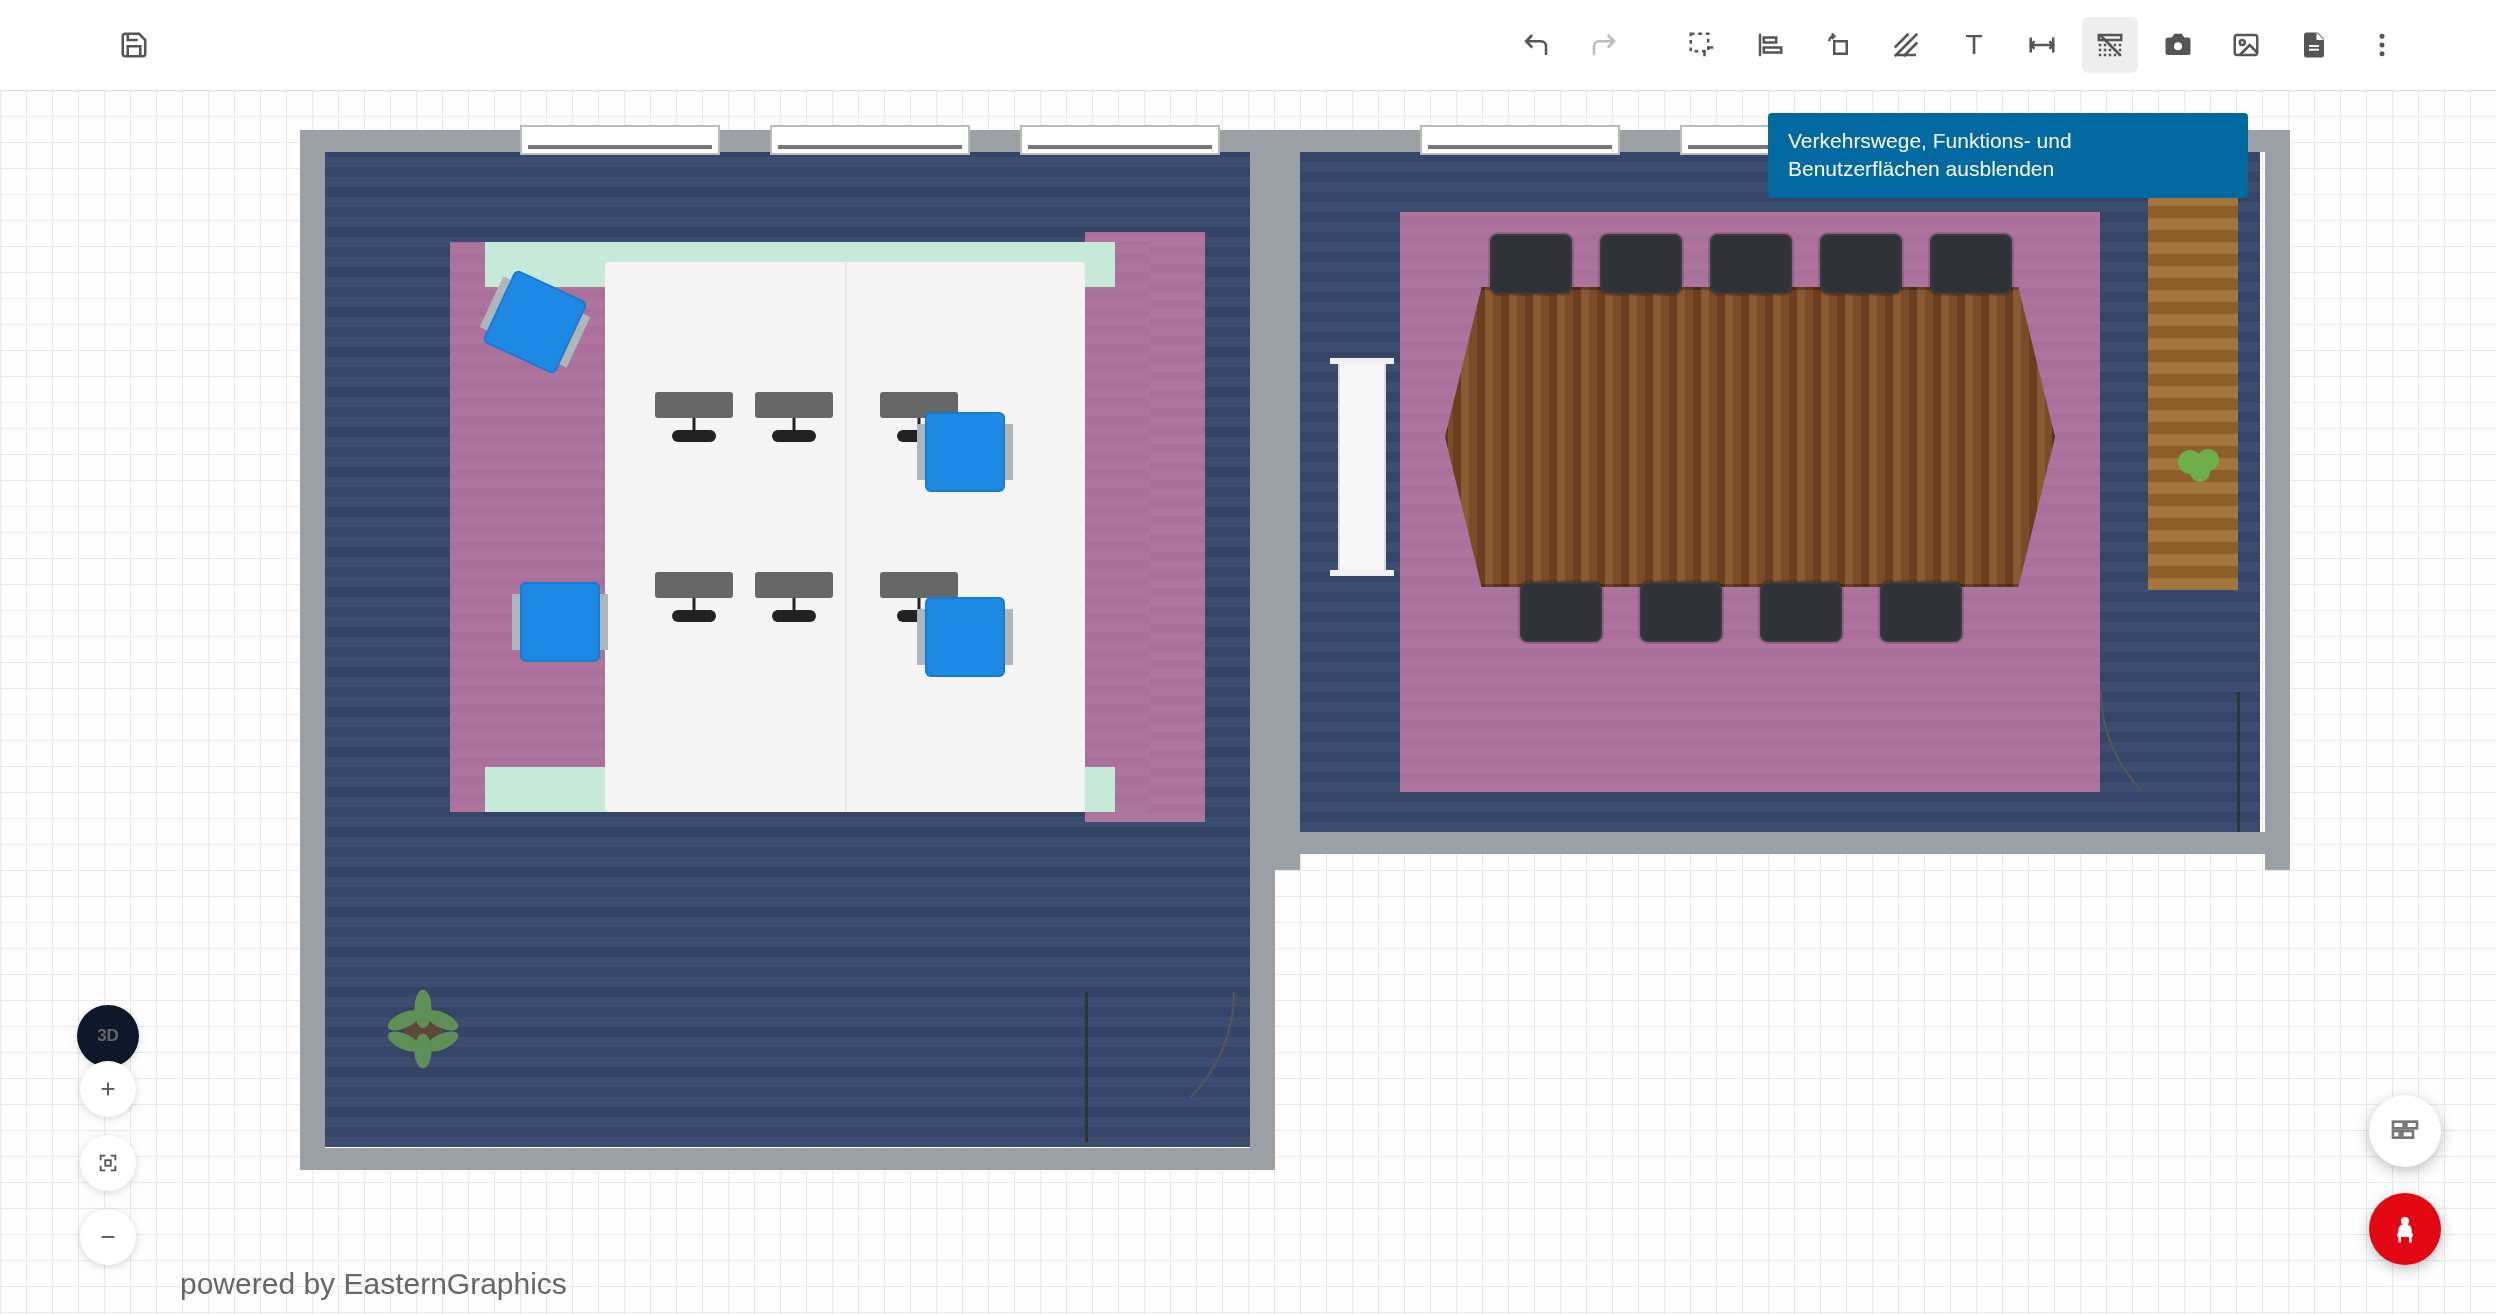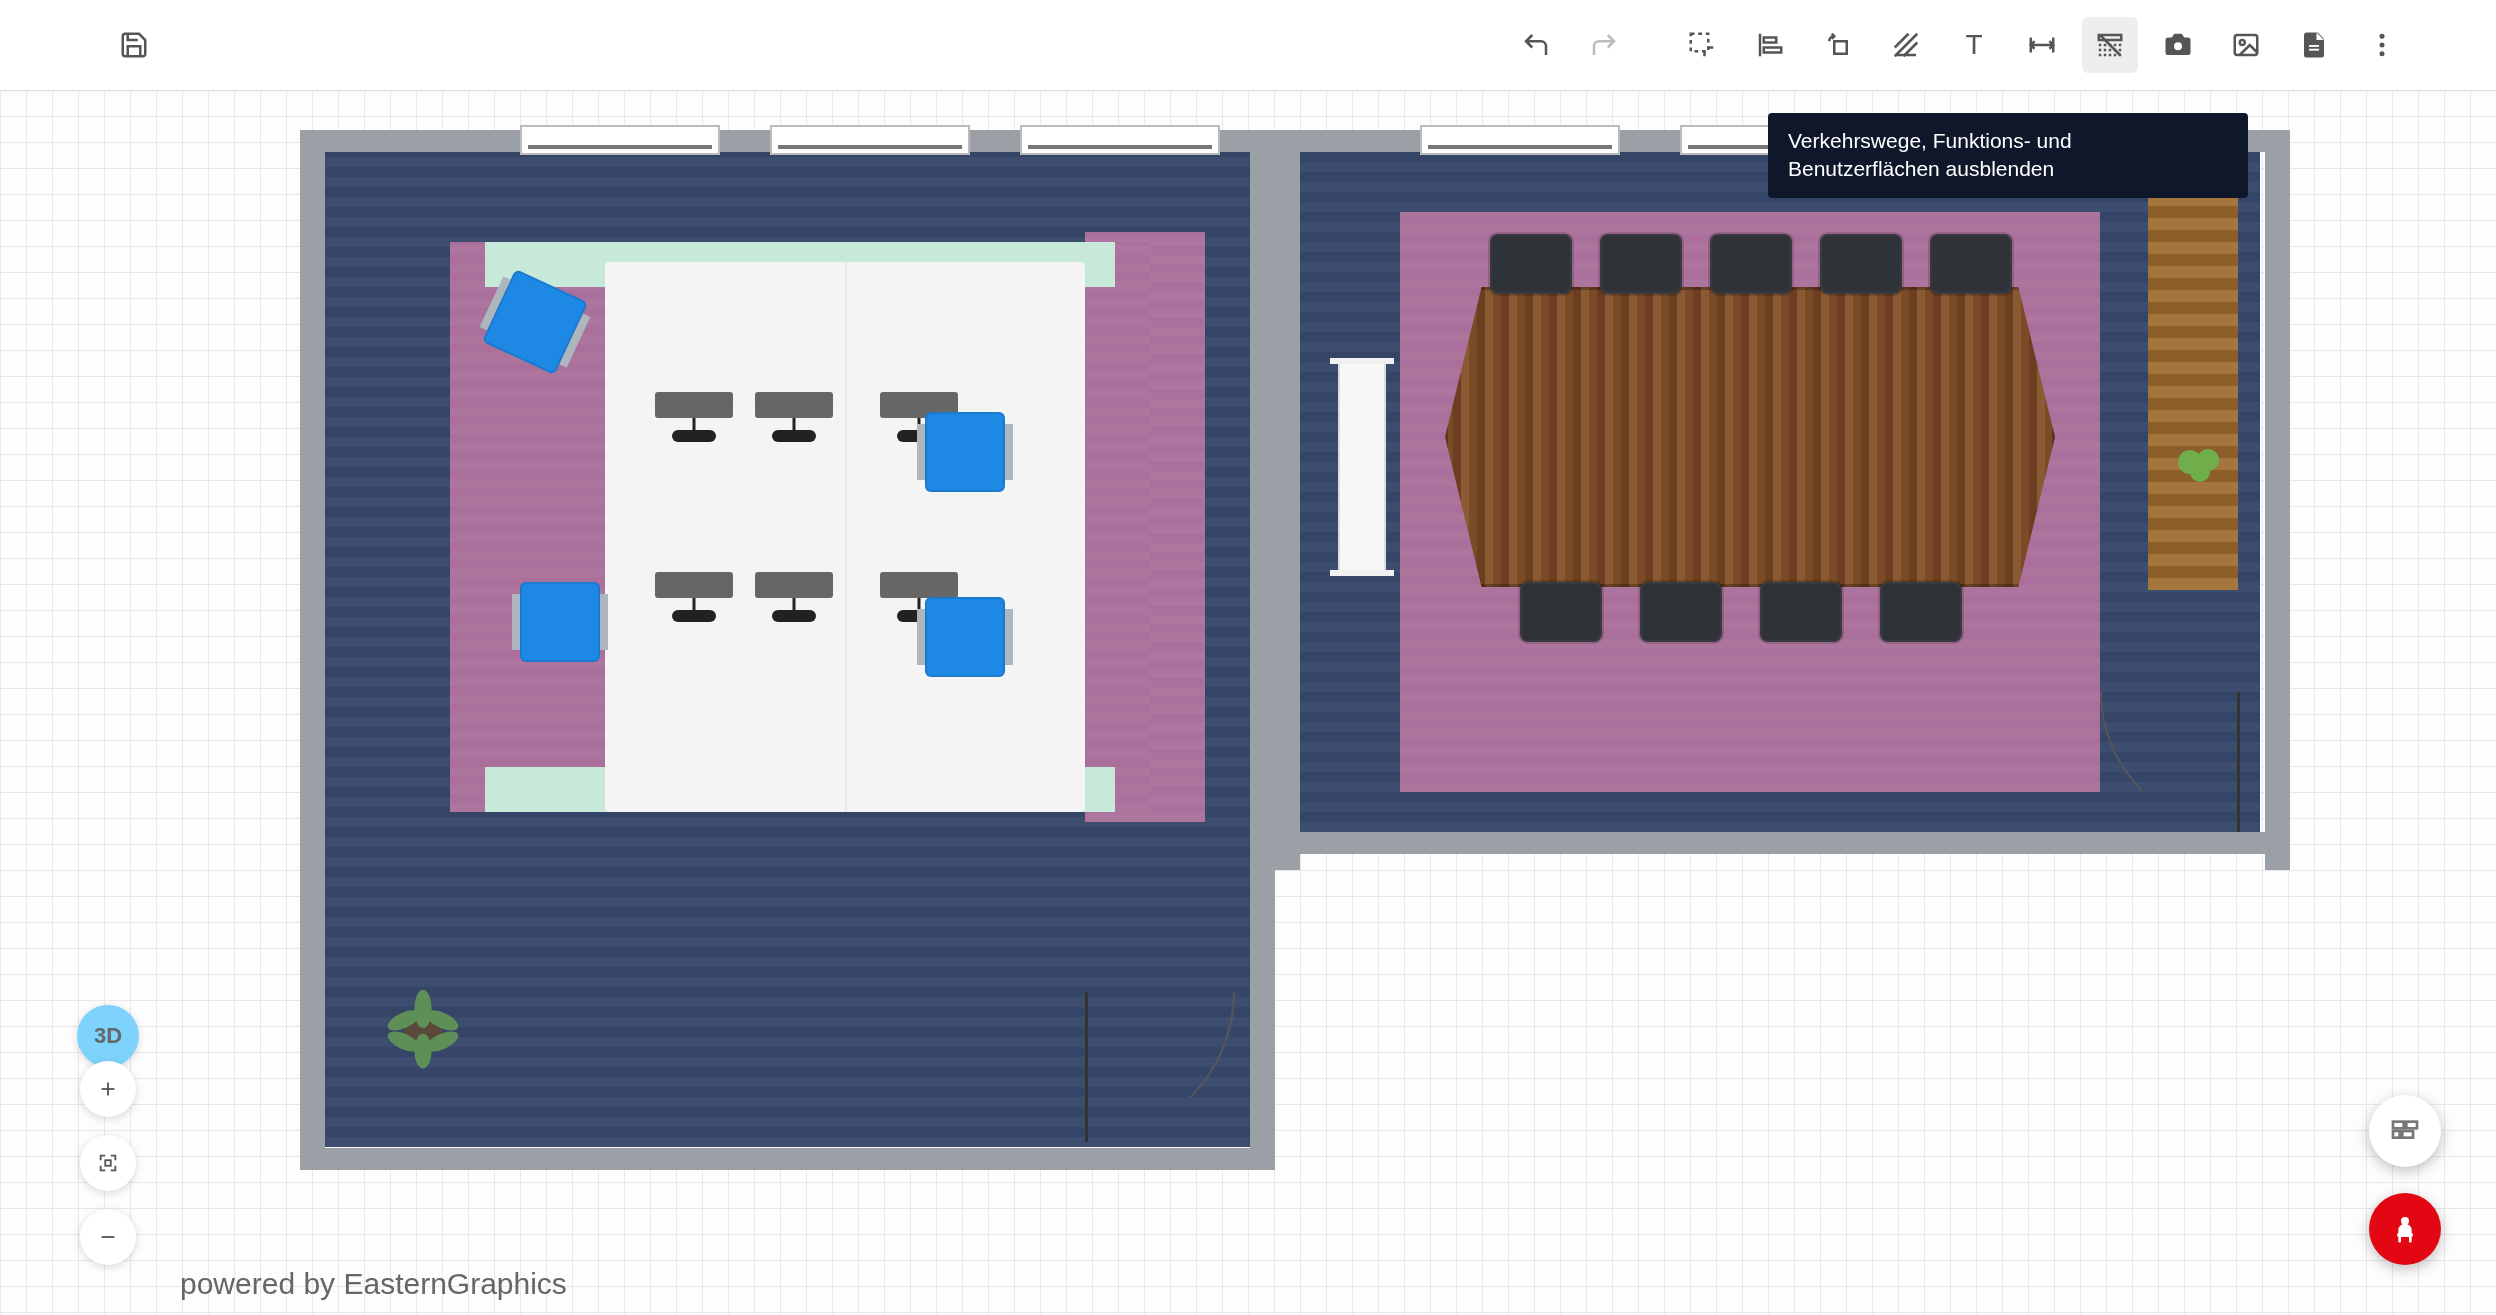--- a/index.html
+++ b/index.html
@@ -18,21 +18,21 @@
     width: 56px; height: 56px; display: flex; align-items: center; justify-content: center;
     cursor: pointer; color: #555; position: relative; margin: 0 6px; border-radius: 6px;
   }
   .tb-btn.active { background: #eee; }
   .tb-btn svg { width: 30px; height: 30px; }
   .tb-btn.dim { color: #bbb; }
 
   
   .tooltip {
     position: absolute; top: 113px; left: 1768px;
-    background: #0f172a; color: #fff; font-size: 21px;
+    background: #0369a1; color: #fff; font-size: 21px;
     padding: 14px 20px; border-radius: 4px; max-width: 480px;
     z-index: 200; line-height: 1.35;
   }
 
   
   .canvas-wrap {
     position: absolute; top: 90px; left: 0; right: 0; bottom: 0;
     background-color: #fdfdfd;
     background-image:
       linear-gradient(#e8e8e8 1px, transparent 1px),
@@ -142,24 +142,24 @@
   .side-controls{
     position:absolute; left:80px; bottom:50px; z-index:150;
     display:flex; flex-direction:column; gap:18px; align-items:center;
   }
   .circle-btn{
     width:56px; height:56px; background:#fff; border-radius:50%;
     box-shadow:0 2px 8px rgba(0,0,0,.15); display:flex;align-items:center;justify-content:center;
     cursor:pointer; color:#555; font-size:22px;
   }
   .view-3d{
-    width:62px;height:62px;background:#7dd3fc;border-radius:50%;
+    width:62px;height:62px;background:#0f172a;border-radius:50%;
     box-shadow:0 2px 8px rgba(0,0,0,.15);
     display:flex;align-items:center;justify-content:center;
-    font-weight:600;color:#666;cursor:pointer;font-size:22px;
+    font-weight:600;color:#666;cursor:pointer;font-size:17px;
     position:absolute;left:77px;top: calc(100% - 310px);z-index:150;
   }
 
   
   .fab-stack{position:absolute;right:55px;bottom:50px;z-index:150;display:flex;flex-direction:column;align-items:center;gap:26px;}
   .fab{width:72px;height:72px;border-radius:50%;box-shadow:0 4px 14px rgba(0,0,0,.25);display:flex;align-items:center;justify-content:center;cursor:pointer;}
   .fab.white{background:#fff;color:#777;}
   .fab.red{background:#e30613;color:#fff;}
   .fab svg{width:32px;height:32px;}
 

